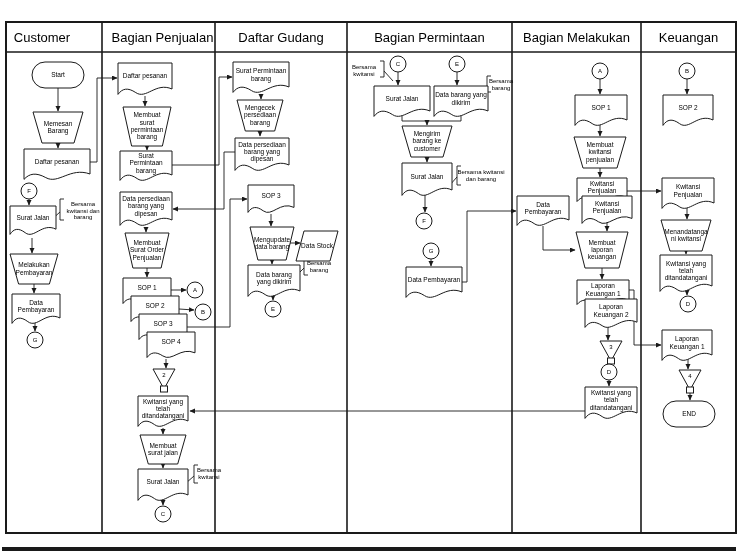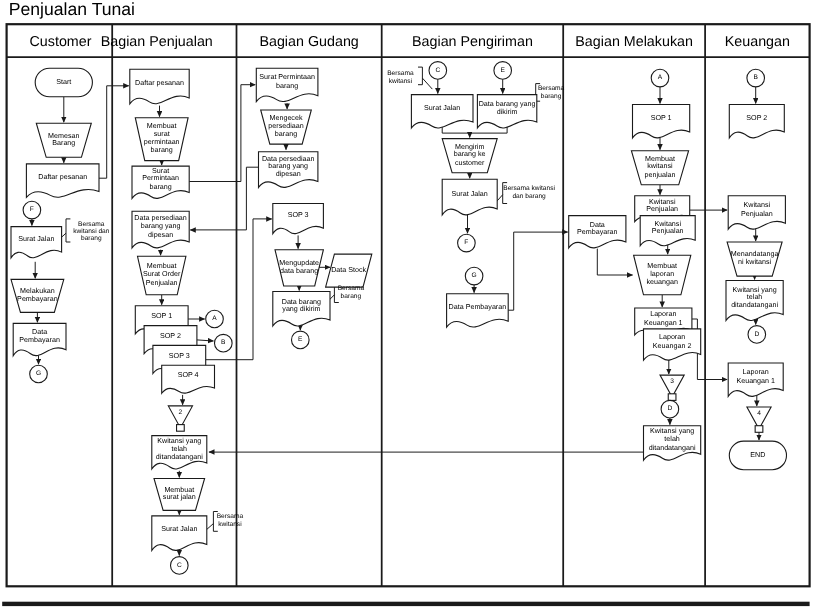--- a/index.html
+++ b/index.html
@@ -12,21 +12,20 @@
   .lbl{position:absolute;display:flex;align-items:center;justify-content:center;text-align:center;
        font-size:6.5px;line-height:1.12;color:#000;overflow-wrap:anywhere;}
   .conn{font-size:6px;}
   .ann{position:absolute;display:flex;align-items:center;justify-content:center;text-align:center;
        font-size:6px;line-height:1.1;color:#000;}
 </style>
 </head>
 <body>
 
 <div id="app">
-  <div class="title">Penjualan Tunai</div>
   <svg id="diagram" width="740" height="553" viewBox="0 0 740 553">
     <defs>
       <marker id="arr" markerWidth="8" markerHeight="8" refX="5" refY="2.5" orient="auto" markerUnits="userSpaceOnUse">
         <path d="M0,0 L5.5,2.5 L0,5 Z" fill="#1a1a1a"></path>
       </marker>
     </defs>
     <g id="grid">
         <rect x="6" y="22" width="730" height="511" fill="none" stroke="#1a1a1a" stroke-width="2"></rect>
         <line x1="102" y1="22" x2="102" y2="533" stroke="#1a1a1a" stroke-width="1.6"></line>
         <line x1="215" y1="22" x2="215" y2="533" stroke="#1a1a1a" stroke-width="1.6"></line>
@@ -170,24 +169,24 @@
         <circle cx="688" cy="304" r="8" fill="#fff" stroke="#1a1a1a" stroke-width="1"></circle>
         <path d="M662 330 H712 V355.0 C697.0 347.8 688.0 365.8 678.5 358.6 C671.0 353.2 666.0 354.4 662 360.4 Z" fill="#fff" stroke="#1a1a1a" stroke-width="1"></path>
         <g>
           <path d="M679 370 H701 L690 390 Z" fill="#fff" stroke="#1a1a1a" stroke-width="1"></path>
           <rect x="686.5" y="387" width="7" height="6" fill="#fff" stroke="#1a1a1a" stroke-width="1"></rect>
         </g>
         <rect x="663" y="401" width="52" height="26" rx="13" ry="13" fill="#fff" stroke="#1a1a1a" stroke-width="1"></rect>
       </g>
   </svg>
   <div id="labels">
-      <div class="hdr" style="left: 21px; width: 68px;">Customer</div>
-      <div class="hdr" style="left: 88px; width: 109px;">Bagian Penjualan</div>
-      <div class="hdr" style="left: 217px; width: 128px;">Bagian Gudang</div>
-      <div class="hdr" style="left: 349px; width: 161px;">Bagian Pengiriman</div>
+      <div class="hdr" style="left: 8px; width: 68px;">Customer</div>
+      <div class="hdr" style="left: 108px; width: 109px;">Bagian Penjualan</div>
+      <div class="hdr" style="left: 217px; width: 128px;">Daftar Gudang</div>
+      <div class="hdr" style="left: 349px; width: 161px;">Bagian Permintaan</div>
       <div class="hdr" style="left: 514px; width: 125px;">Bagian Melakukan</div>
       <div class="hdr" style="left: 643px; width: 91px;">Keuangan</div>
       <div class="lbl" style="left: 34px; top: 63px; width: 48px; height: 24px;">Start</div>
       <div class="lbl" style="left: 36px; top: 114px; width: 44px; height: 26px;">Memesan Barang</div>
       <div class="lbl" style="left: 25px; top: 151px; width: 64px; height: 21px;">Daftar pesanan</div>
       <div class="lbl conn" style="left: 21px; top: 185.5px; width: 16px; height: 11px;">F</div>
       <div class="lbl" style="left: 11px; top: 208px; width: 44px; height: 19px;">Surat Jalan</div>
       <div class="lbl" style="left: 13px; top: 256px; width: 42px; height: 25px;">Melakukan Pembayaran</div>
       <div class="lbl" style="left: 13px; top: 296px; width: 46px; height: 20px;">Data Pembayaran</div>
       <div class="lbl conn" style="left: 27px; top: 334.5px; width: 16px; height: 11px;">G</div>

